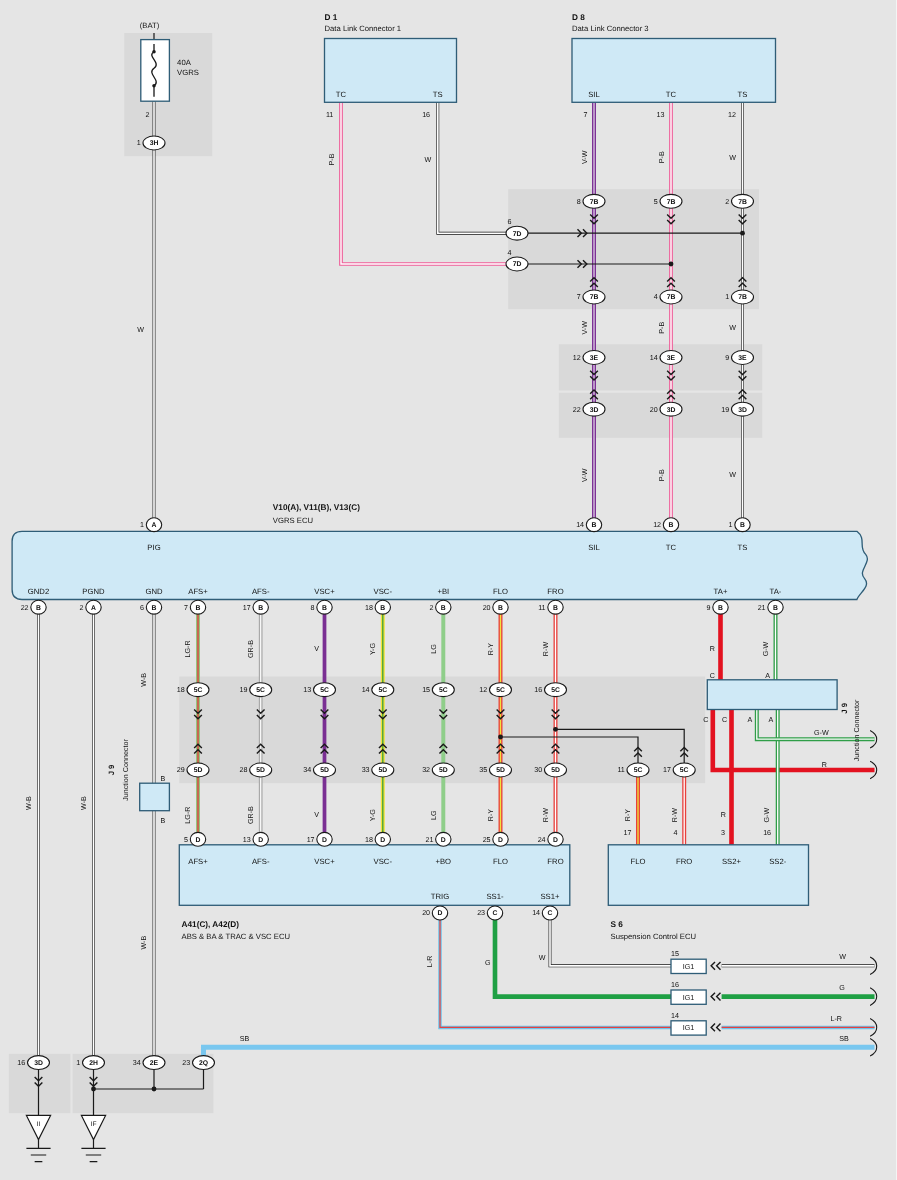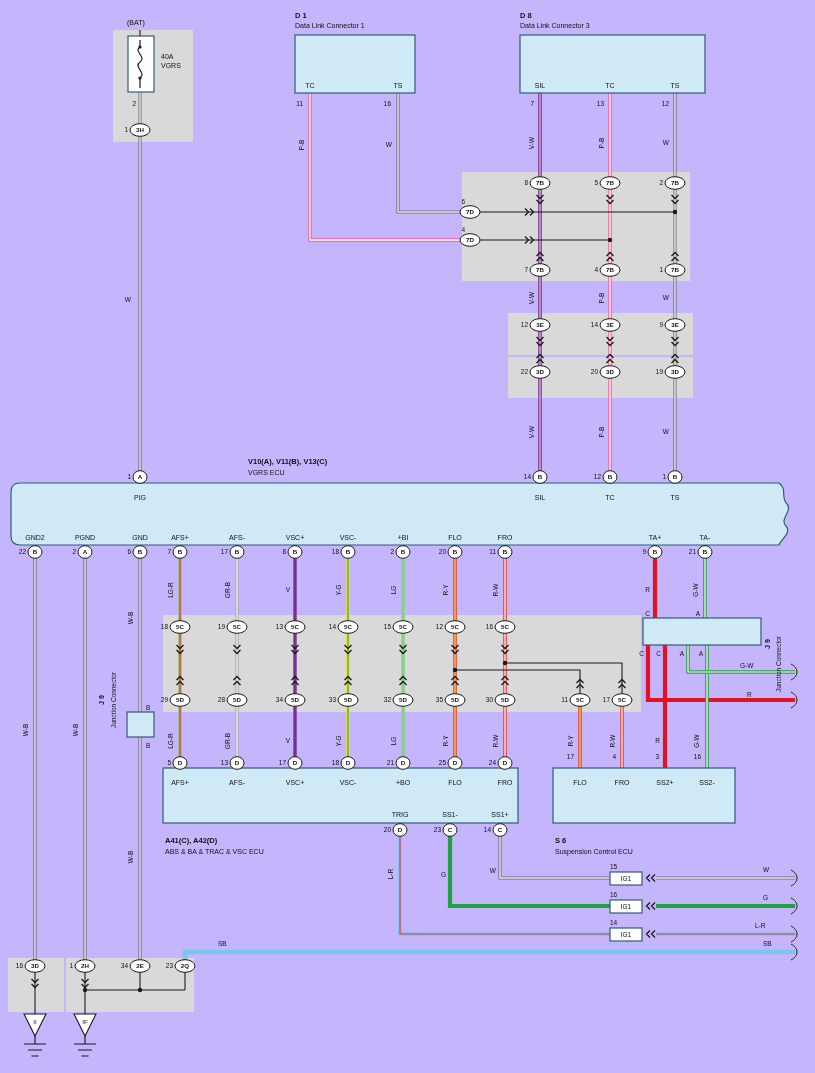--- a/index.html
+++ b/index.html
@@ -1,17 +1,17 @@
 <!DOCTYPE html>
 <html><head>
 <meta charset="utf-8">
 <title>Wiring Diagram</title>
 <style>
   html,body{margin:0;padding:0;background:#ffffff;}
-  #stage{width:815px;height:1073px;position:relative;background:#c4b5fd;}
+  #stage{width:815px;height:1073px;position:relative;background:#e5e5e5;}
   svg{display:block;}
   svg text{font-family:"Liberation Sans","DejaVu Sans",sans-serif;fill:#111111;}
 </style>
 </head>
 <body>
 
 <div id="stage">
   <svg id="diagram" width="815" height="1073" viewBox="0 0 815 1073" xmlns="http://www.w3.org/2000/svg">
       <rect x="113" y="30" width="80" height="112" fill="#d9d9d9"></rect>
       <rect x="462" y="172" width="228" height="109" fill="#d9d9d9"></rect>

